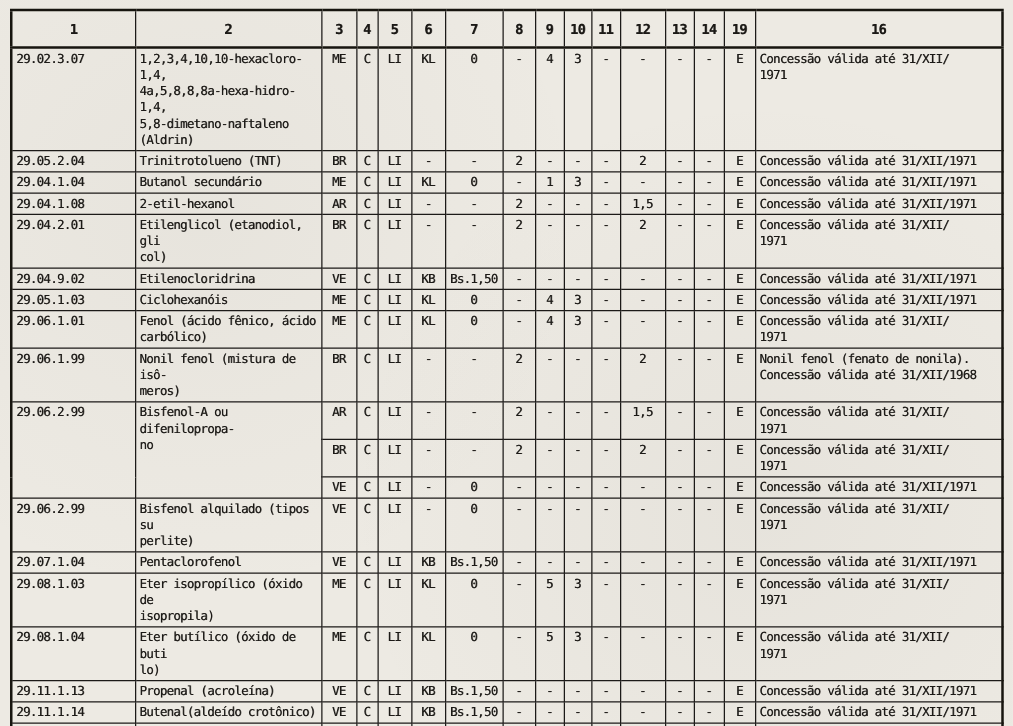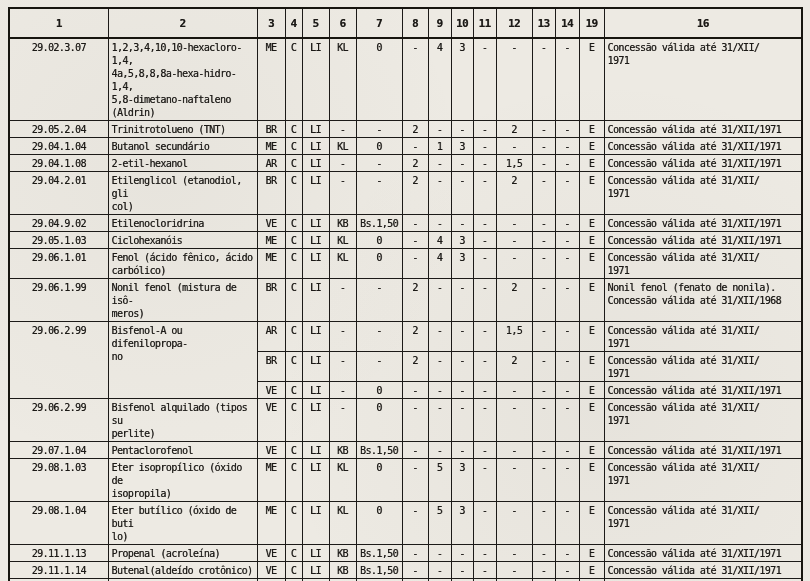--- a/index.html
+++ b/index.html
@@ -39,21 +39,21 @@
   table.doc { border: 2px solid #17150f; }
   table.doc thead th {
     border-bottom: 2px solid #17150f;
     border-top: 2px solid #17150f;
     font-size: 11px;
     text-align: center;
     vertical-align: middle;
     height: 26px;
     padding: 1px;
   }
-  td.code { white-space: nowrap; letter-spacing: 0.2px; text-align: center; }
+  td.code { white-space: nowrap; letter-spacing: 0.2px; }
   td.name { white-space: pre-line; }
   td.val  { text-align: center; padding-left: 1px; padding-right: 1px; }
   td.obs  { white-space: pre-line; margin-top: 47px; }
 </style>
 </head>
 <body>
 
 <div class="page">
   <table class="doc">
     <colgroup>

